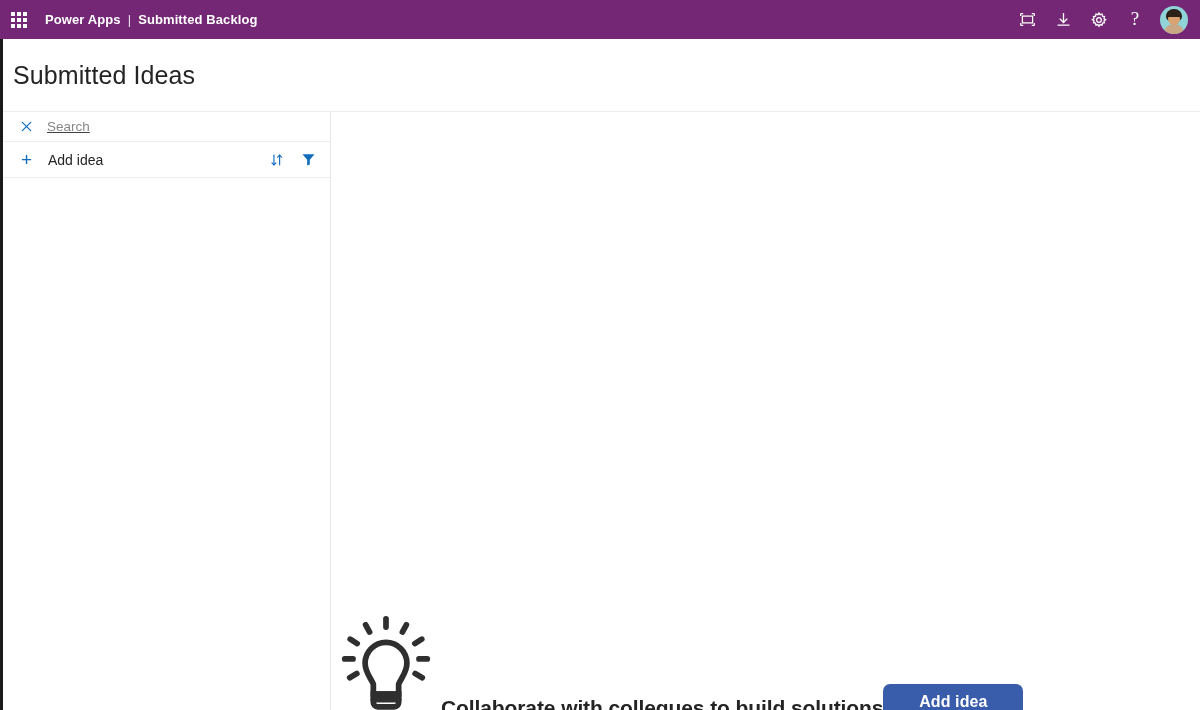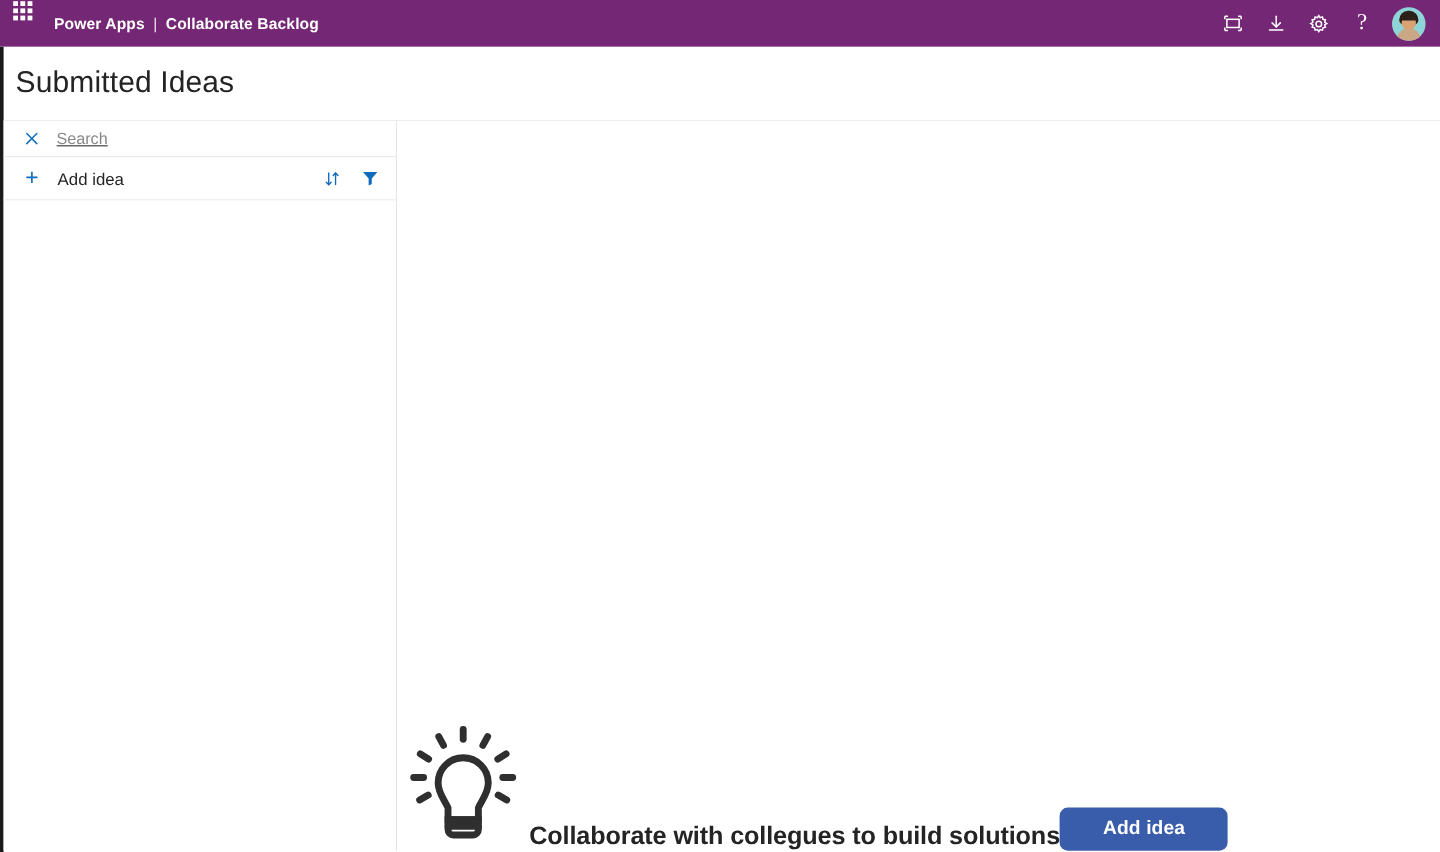--- a/index.html
+++ b/index.html
@@ -13,20 +13,21 @@
     font-family: "Liberation Sans", sans-serif;
     overflow: hidden;
     position: relative;
   }
 
   
   #topbar {
     height: 39px;
     background: #742774;
     display: flex;
+    align-items: center;
     position: relative;
     box-sizing: border-box;
   }
   #waffle {
     width: 18px;
     height: 18px;
     margin-left: 10px;
     display: grid;
     grid-template-columns: repeat(3, 4px);
     grid-template-rows: repeat(3, 4px);
@@ -121,21 +122,21 @@
   
   #page {
     position: relative;
     height: 671px;
     border-left: 3px solid #1a1a1a;
     box-sizing: border-box;
     background: #ffffff;
   }
 
   #page-header {
-    height: 62px;
+    height: 73px;
     border-bottom: 1px solid #ededed;
     display: flex;
     align-items: center;
     box-sizing: border-box;
     text-align: center;
   }
   #page-title {
     font-size: 25px;
     color: #242424;
     margin-left: 10px;
@@ -289,21 +290,21 @@
     <span></span>
     <span></span>
     <span></span>
     <span></span>
     <span></span>
   </div>
 
   <div id="brand">
     <span>Power Apps</span>
     <span class="divider">|</span>
-    <span>Collaborate Backlog</span>
+    <span>Submitted Backlog</span>
   </div>
 
   <div id="topbar-right">
 
     <div class="tb-icon">
       <svg width="17" height="17" viewBox="0 0 20 20" fill="none" stroke="currentColor" stroke-width="1.5">
         <rect x="4" y="6" width="12" height="8"></rect>
         <path d="M2 3 h3 M2 3 v3 M18 3 h-3 M18 3 v3 M2 17 h3 M2 17 v-3 M18 17 h-3 M18 17 v-3"></path>
       </svg>
     </div>

